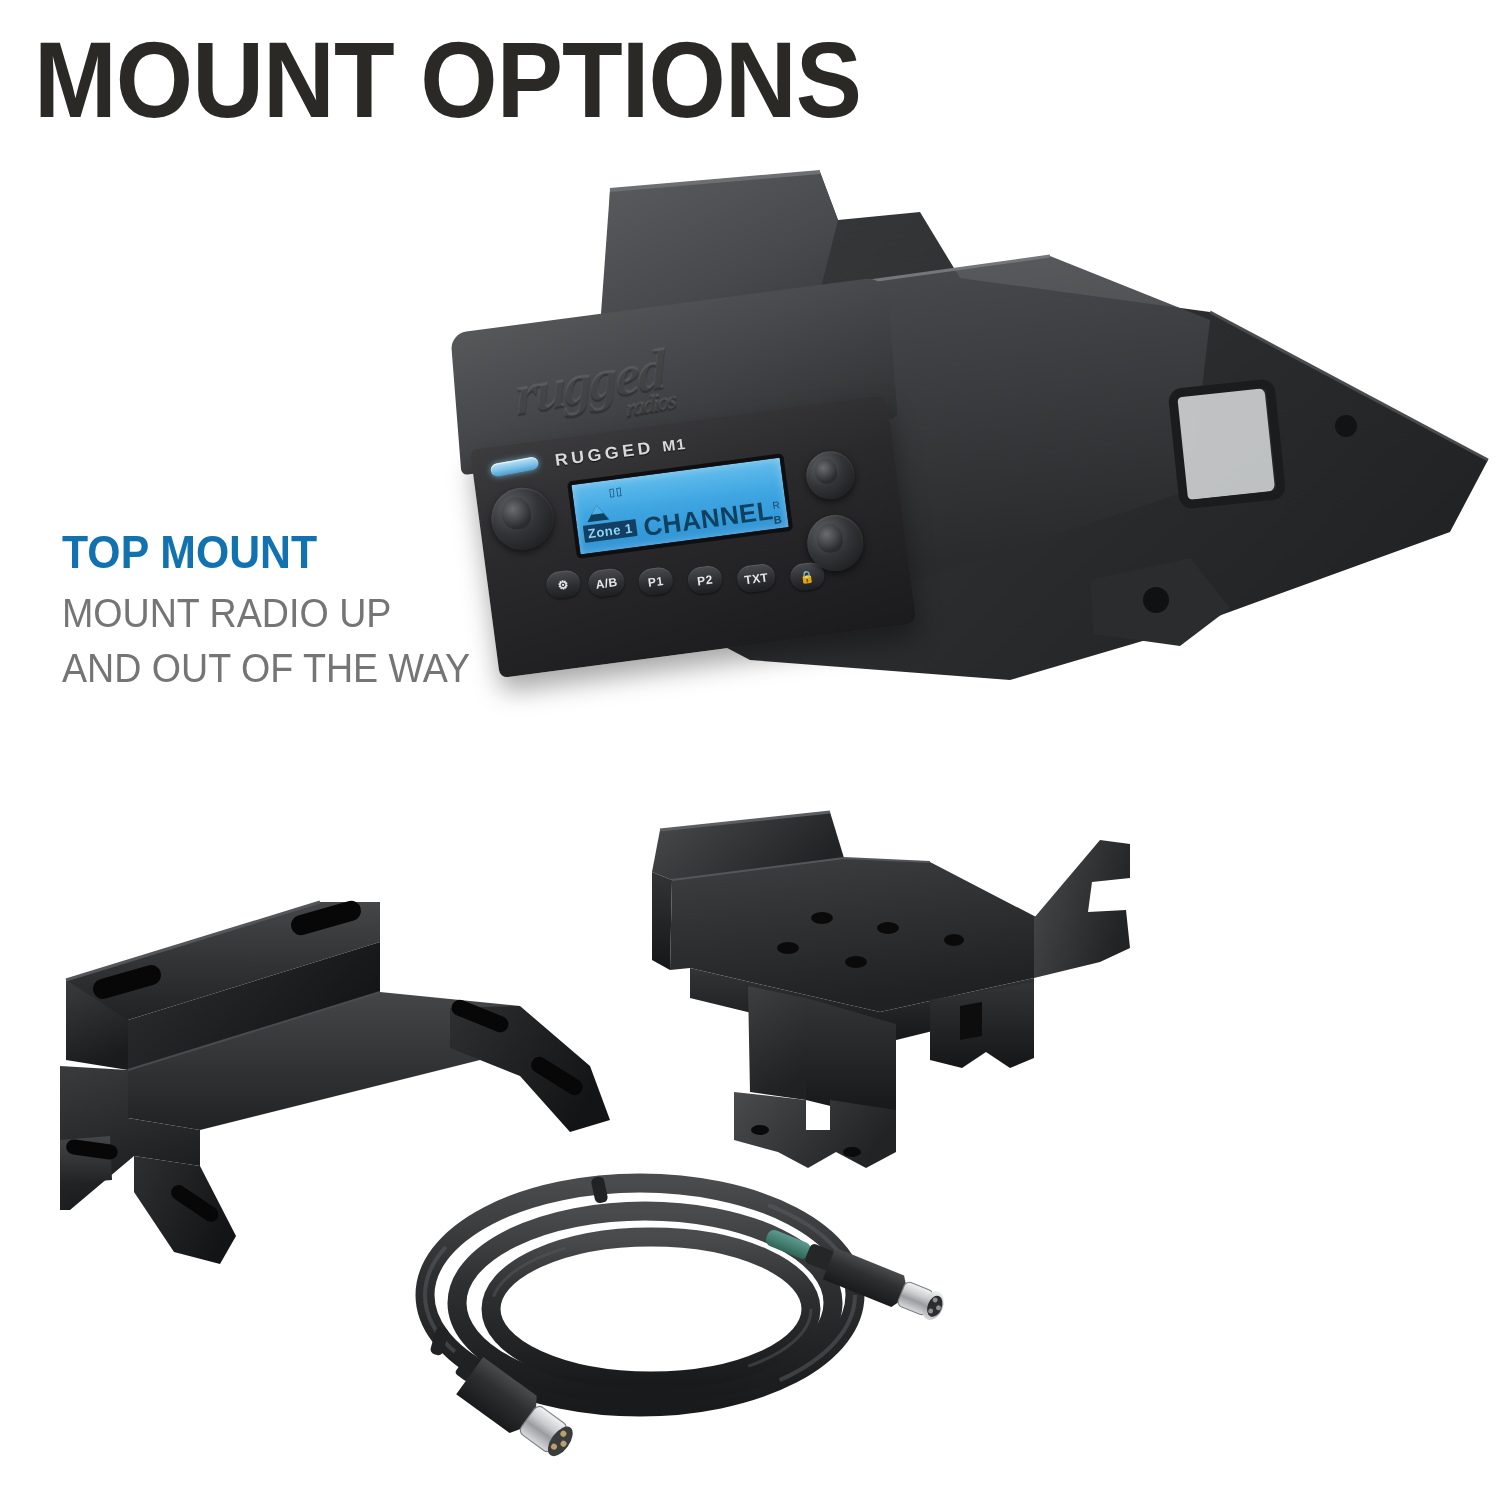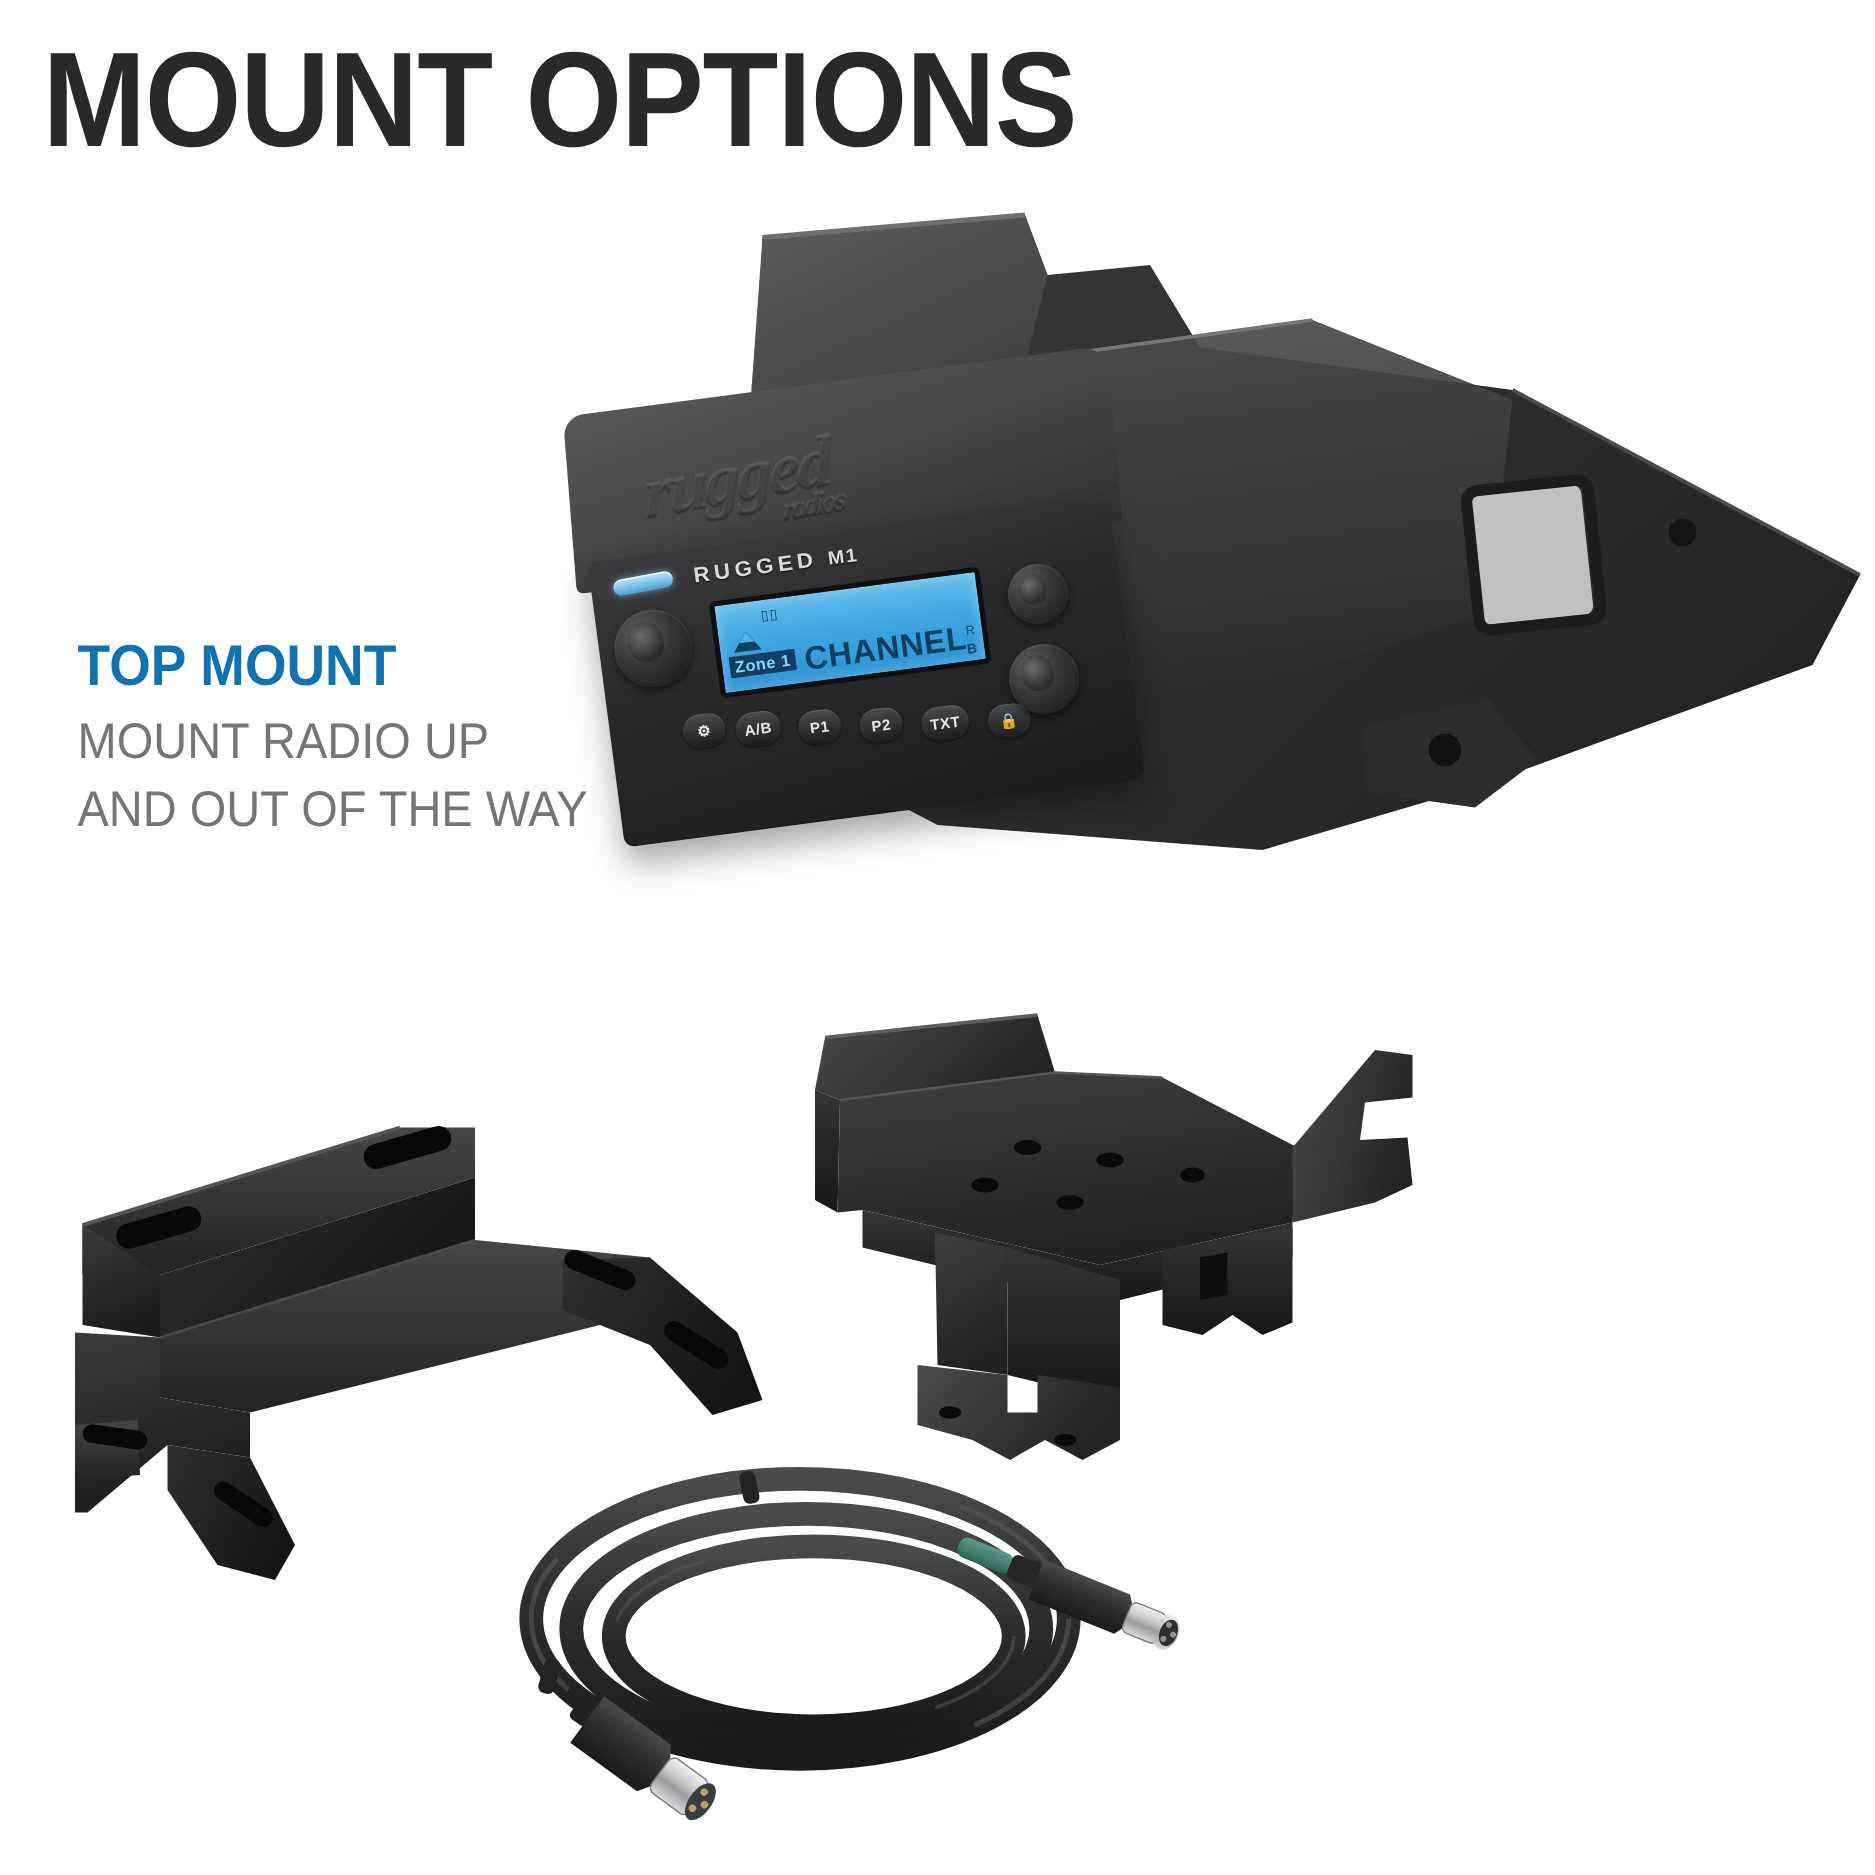--- a/index.html
+++ b/index.html
@@ -31,21 +31,21 @@
   }
   .caption.right .cap-head { transform-origin: right top; }
   .caption .cap-line {
     font-size: 40px; font-weight: 400; color: #757575;
     line-height: 1.38;
     transform: scaleX(0.94); transform-origin: left top;
   }
   .caption.right .cap-line { transform-origin: right top; }
   .caption.right { text-align: right; }
 
-  #cap-top  { left: 62px;  top: 508px; }
+  #cap-top  { left: 62px;  top: 528px; }
   #cap-top .cap-head { margin-bottom: 10px; }
   #cap-dash { right: 90px; top: 1178px; }
   #cap-dash .cap-head { margin-bottom: 10px; }
 
   
   #top-assembly { position: absolute; left: 430px; top: 150px; width: 1060px; height: 620px; }
 
   
   .panel-main {
     position: absolute; left: 60px; top: 10px; width: 1000px; height: 560px;

